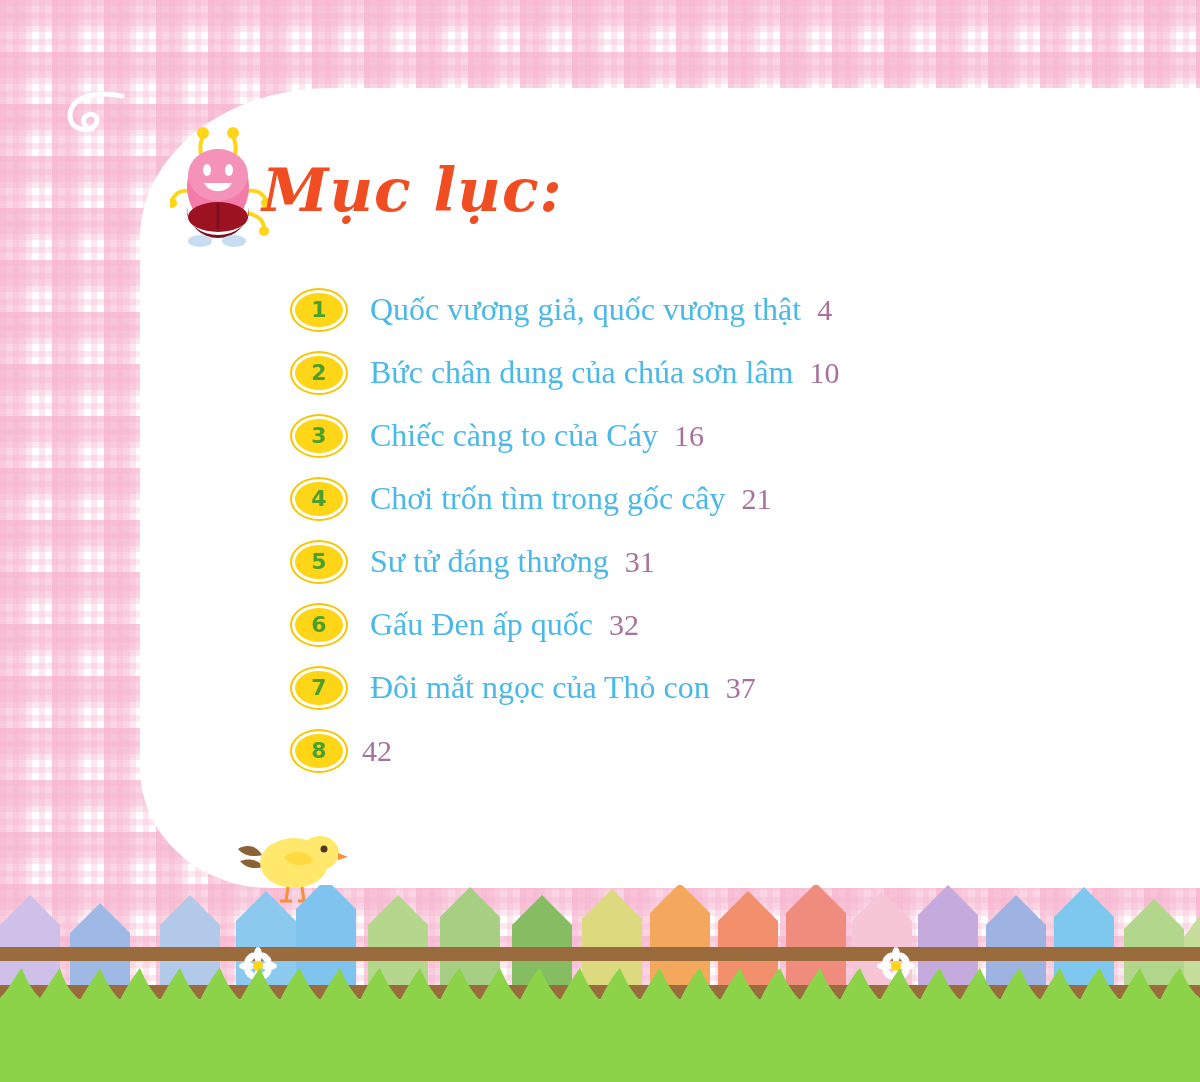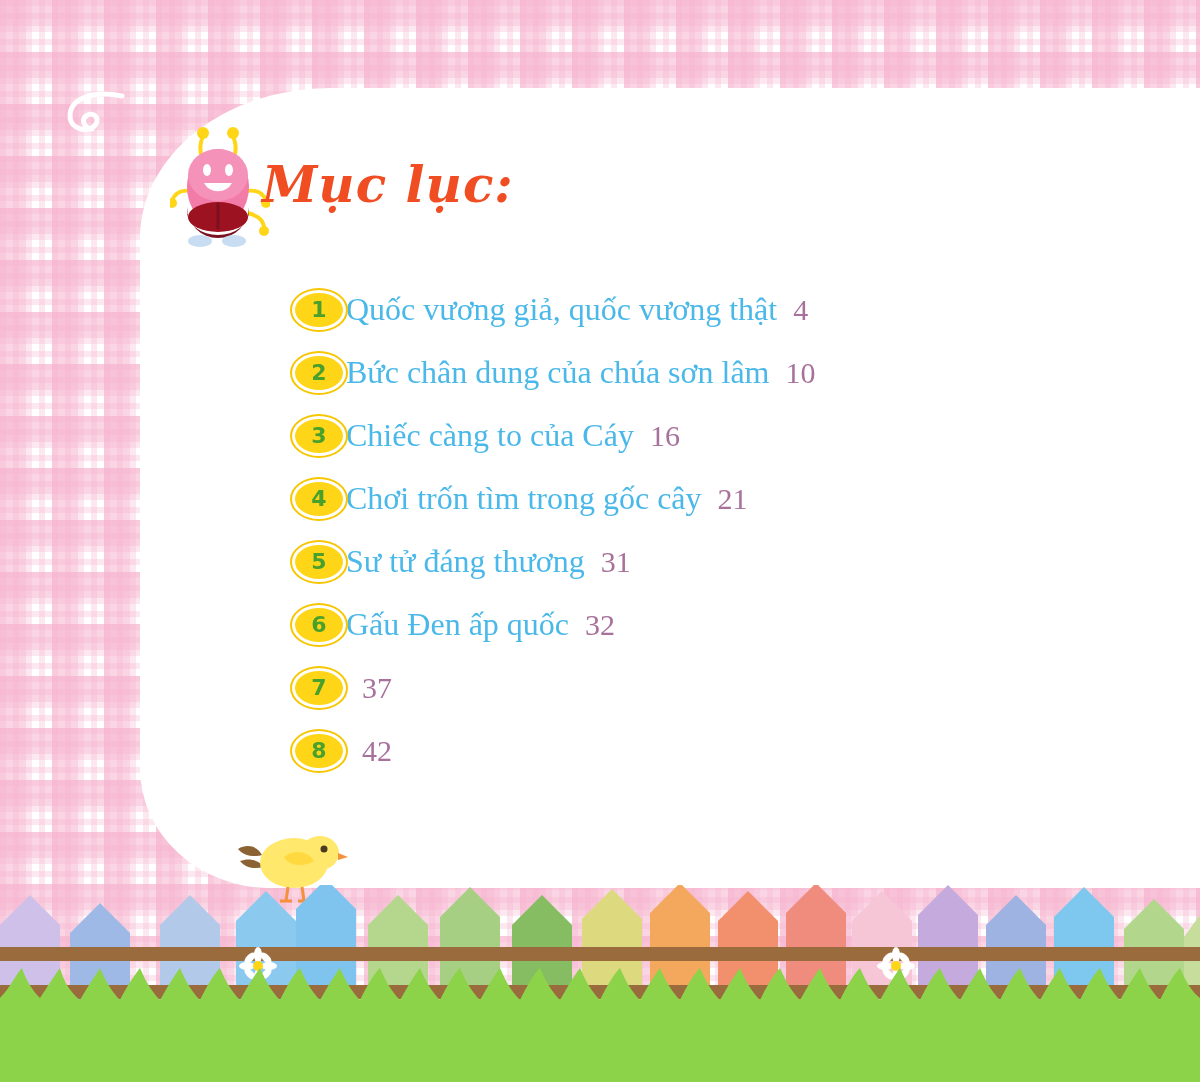--- a/index.html
+++ b/index.html
@@ -92,21 +92,21 @@
     width: 520px;
     height: 130px;
   }
   .title-text {
     position: absolute;
     left: 92px;
     top: 30px;
     font-family: "DejaVu Serif", serif;
     font-weight: bold;
     font-style: italic;
-    font-size: 50px;
+    font-size: 60px;
     color: #f04d23;
     letter-spacing: 1px;
     white-space: nowrap;
   }
 
   
   .bug {
     position: absolute;
     left: 0px;
     top: 0px;
@@ -142,20 +142,21 @@
     box-sizing: border-box;
   }
   .num-badge span {
     font-family: "DejaVu Sans", sans-serif;
     font-weight: bold;
     font-size: 22px;
     color: #4aa02c;
     line-height: 1;
   }
   .toc-title {
+    margin-left: 24px;
     font-family: "Liberation Serif", serif;
     font-size: 32px;
     color: #4ab8e8;
     white-space: nowrap;
   }
   .toc-page {
     margin-left: 16px;
     font-family: "Liberation Serif", serif;
     font-size: 30px;
     color: #a8719b;
@@ -288,20 +289,21 @@
         <span>6</span>
       </div>
       <div class="toc-title">Gấu Đen ấp quốc</div>
       <div class="toc-page">32</div>
     </div>
 
     <div class="toc-item">
       <div class="num-badge">
         <span>7</span>
       </div>
+      <div class="toc-title">Đôi mắt ngọc của Thỏ con</div>
       <div class="toc-page">37</div>
     </div>
 
     <div class="toc-item">
       <div class="num-badge">
         <span>8</span>
       </div>
       <div class="toc-page">42</div>
     </div>
 

